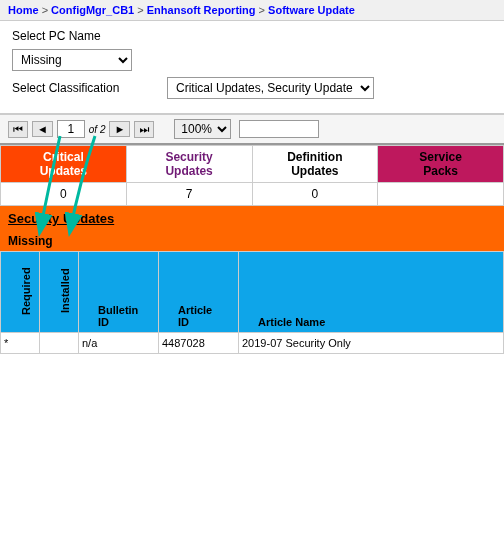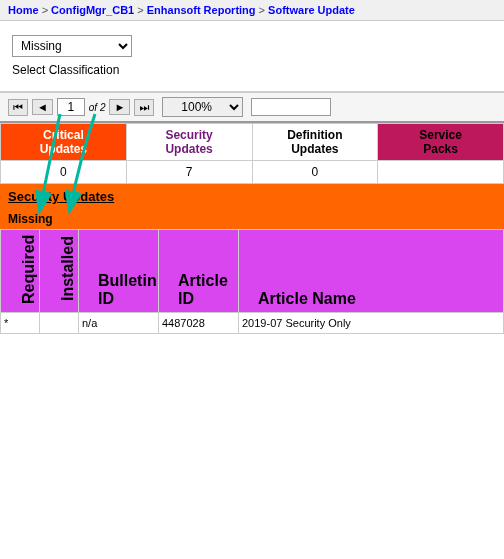--- a/index.html
+++ b/index.html
@@ -77,22 +77,22 @@
     .pagination-input {
       width: 28px;
       font-size: 12px;
       border: 1px solid #999;
       padding: 1px 2px;
       text-align: center;
     }
     .zoom-select {
       font-size: 12px;
       border: 1px solid #999;
-      padding: 1px 14px;
-      margin-left: 4px;
+      padding: 1px 2px;
+      margin-left: 16px;
     }
     .search-input {
       width: 80px;
       font-size: 12px;
       border: 1px solid #999;
       padding: 1px 3px;
       margin-left: 4px;
     }
 
     
@@ -156,22 +156,22 @@
 
     
     .detail-table {
       width: 100%;
       border-collapse: collapse;
       table-layout: fixed;
     }
     .detail-table th {
       border: 1px solid #ccc;
       padding: 4px 19px;
-      font-size: 16px;
-      background: #d946ef;
+      font-size: 11px;
+      background: #0ea5e9;
       text-align: left;
       vertical-align: bottom;
     }
     .detail-table td {
       border: 1px solid #ccc;
       padding: 4px 3px;
       font-size: 11px;
       text-align: left;
       vertical-align: middle;
     }
@@ -192,28 +192,32 @@
   <span> &gt; </span>
   <a>ConfigMgr_CB1</a>
   <span> &gt; </span>
   <a>Enhansoft Reporting</a>
   <span> &gt; </span>
   <a>Software Update</a>
 </div>
 
 <div class="form-section">
   <div class="form-row">
+    <span class="form-label">Select PC Name</span>
   </div>
   <div class="form-row">
     <select class="form-select">
       <option>Missing</option>
     </select>
   </div>
   <div class="form-row">
     <span class="form-label">Select Classification</span>
+    <select class="form-select form-select-wide">
+      <option>Critical Updates, Security Update</option>
+    </select>
   </div>
 </div>
 
 <div class="pagination-bar">
   <button class="pagination-btn">⏮</button>
   <button class="pagination-btn">◄</button>
   <input class="pagination-input" type="text" value="1" style="">
   <span class="pagination-text">of 2</span>
   <button class="pagination-btn">►</button>
   <button class="pagination-btn">⏭</button>

